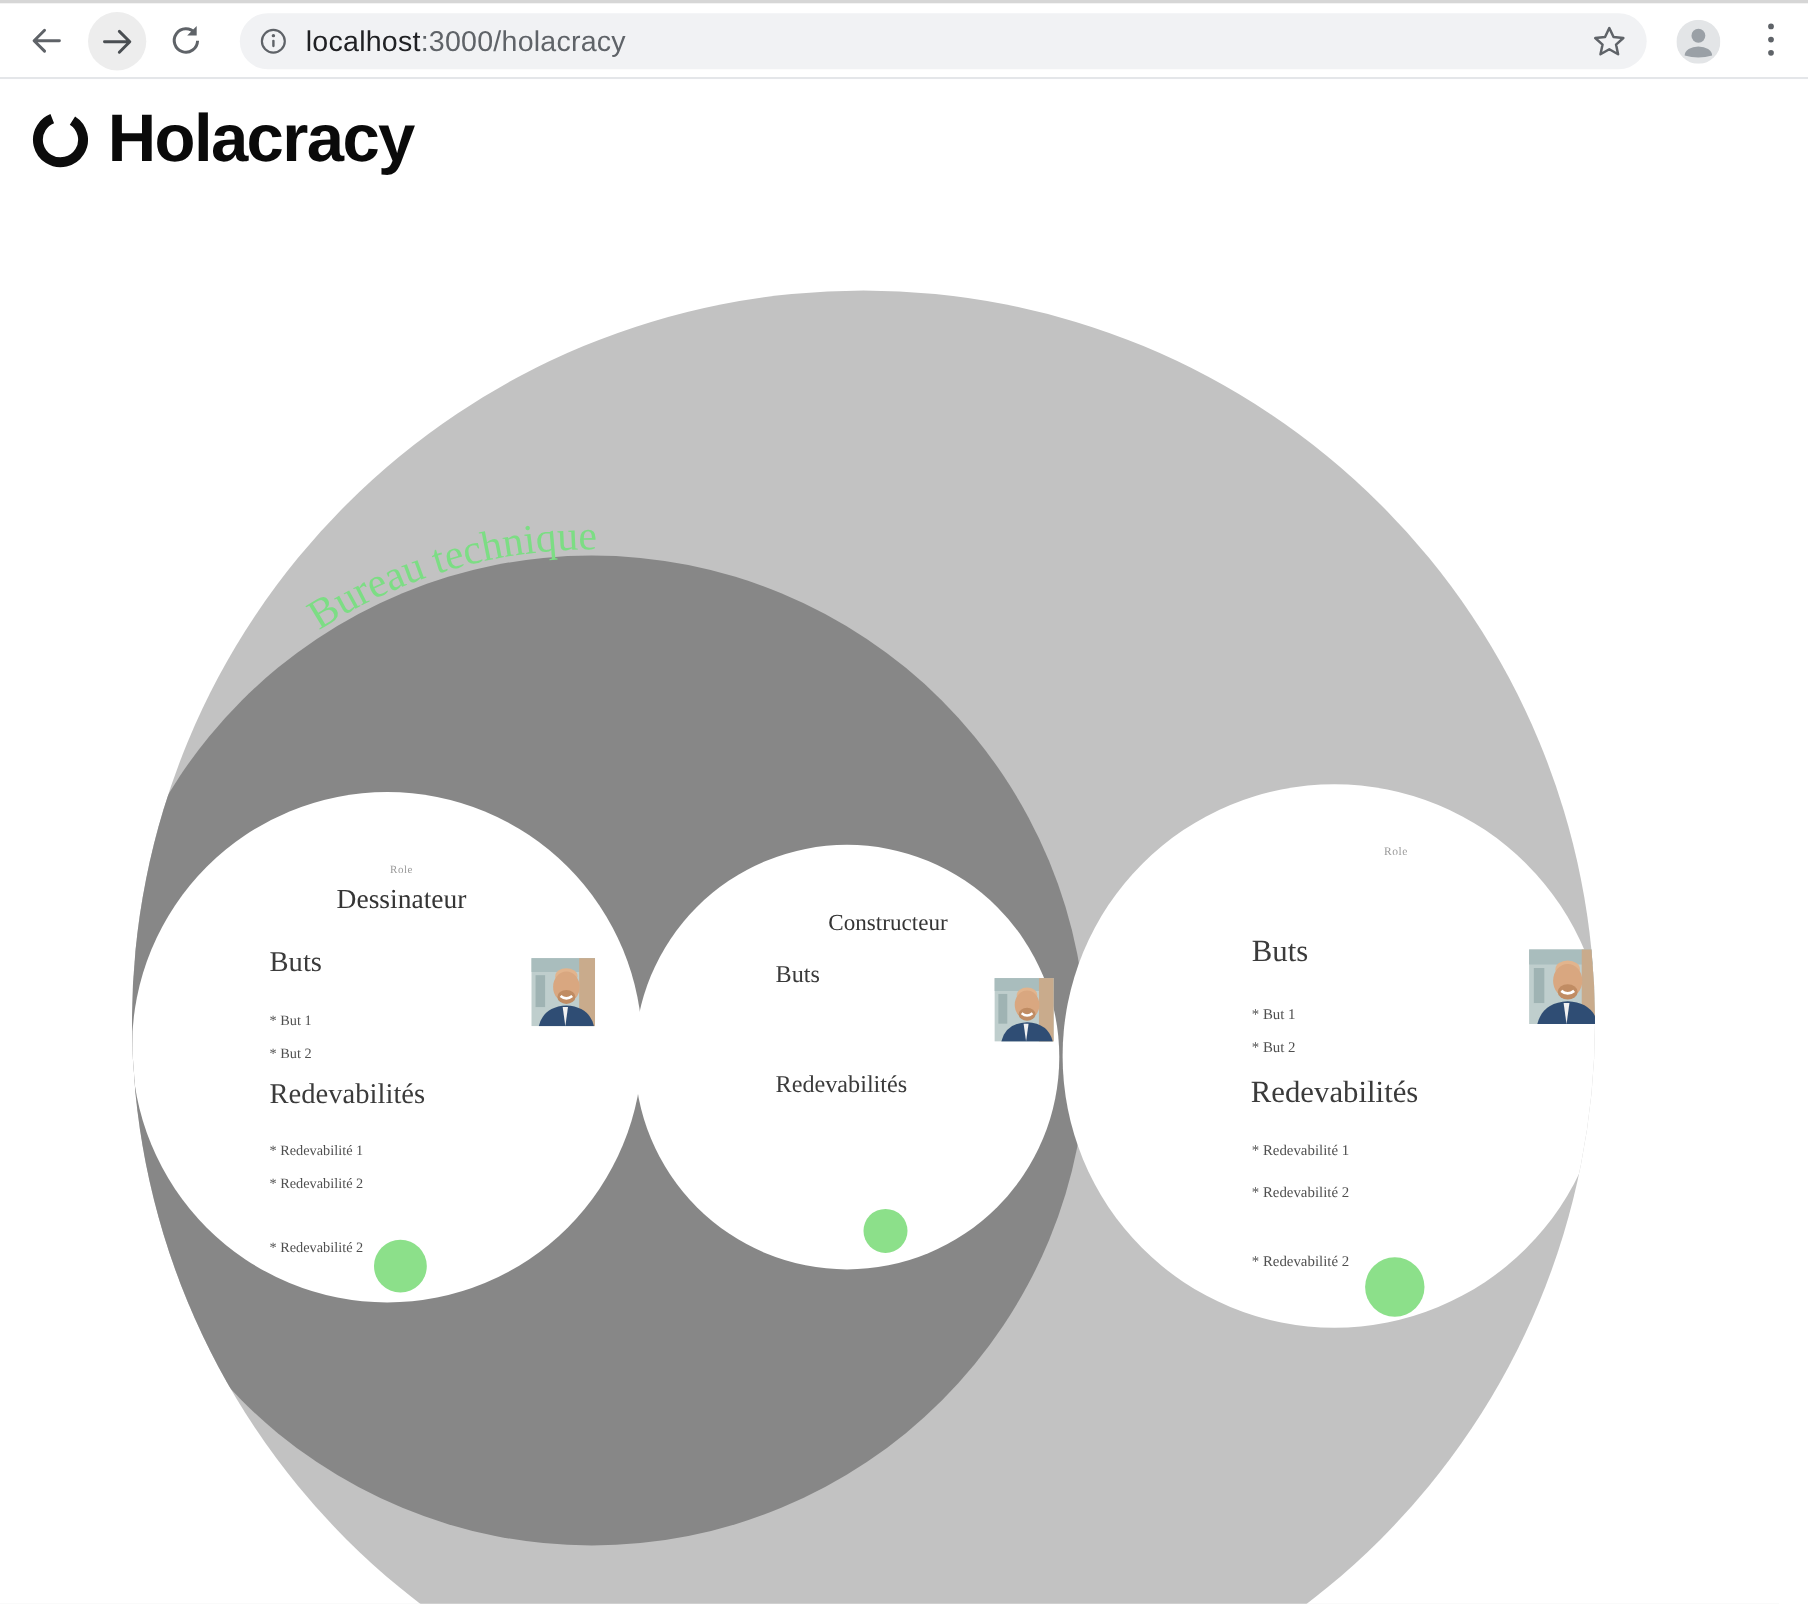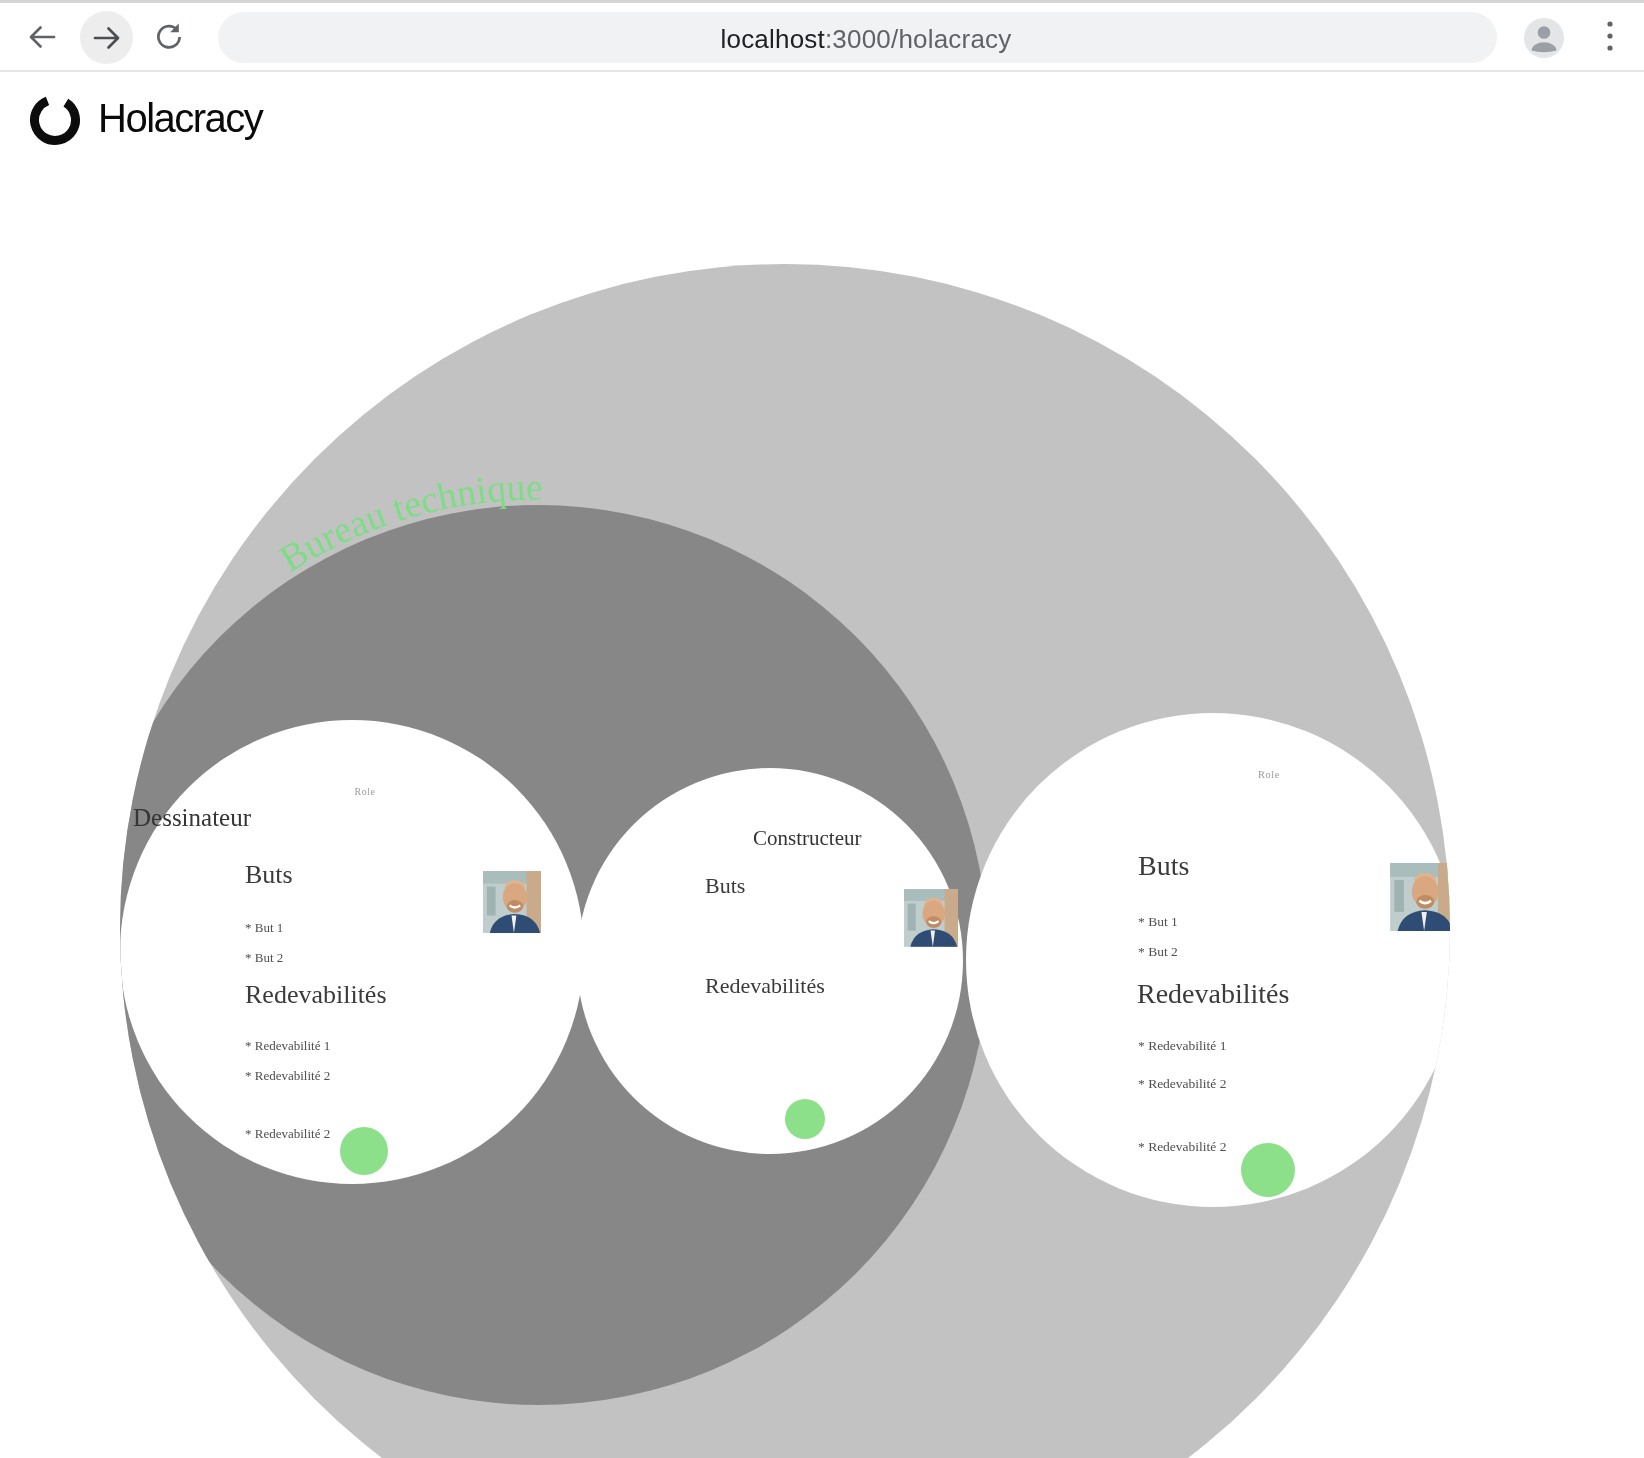--- a/index.html
+++ b/index.html
@@ -10,31 +10,31 @@
   }
   
   .chrome{position:relative;height:70px;background:#fff;border-bottom:2px solid #e4e6e9;}
   .top-strip{position:absolute;left:0;top:0;width:100%;height:3px;background:#d6d6d6;}
   .nav-btn{position:absolute;background:none;border:none;padding:0;cursor:pointer;}
   .btn-back{left:27px;top:22px;width:30px;height:30px;}
   .fwd-circle{position:absolute;left:80px;top:11px;width:53px;height:53px;border-radius:50%;
     background:#ededed;display:flex;align-items:center;justify-content:center;cursor:pointer;}
   .btn-reload{left:154px;top:22px;width:30px;height:30px;}
   .omnibox{position:absolute;left:218px;top:12px;width:1279px;height:51px;border-radius:26px;
-    background:#f1f2f4;display:flex;align-items:center;padding:12px 18px;box-sizing:border-box;cursor:text;flex-direction:column;}
+    background:#f1f2f4;display:flex;align-items:center;padding:12px 18px;box-sizing:border-box;cursor:text;}
   .omnibox .url{margin-left:17px;font-size:26px;letter-spacing:0.2px;white-space:nowrap;}
   .url-host{color:#202124;}
   .url-path{color:#5f6368;}
   .star{margin-left:auto;width:32px;height:32px;cursor:pointer;}
   .avatar{position:absolute;left:1524px;top:18px;width:40px;height:40px;cursor:pointer;}
   .kebab{position:absolute;left:1603px;top:15px;width:14px;height:40px;cursor:pointer;}
   
   .page{position:relative;height:1386px;background:#fff;}
   .brand{position:absolute;left:28px;top:18px;display:flex;align-items:center;gap:16px;}
-  .brand h1{margin:0;font-size:40px;font-weight:normal;letter-spacing:-1.5px;color:#0a0a0a;text-align:center;}
+  .brand h1{margin:0;font-size:61px;font-weight:bold;letter-spacing:-1.5px;color:#0a0a0a;text-align:center;}
   .stage{position:absolute;left:0;top:0;width:1644px;height:1386px;}
   .super-circle{position:absolute;left:120px;top:192px;width:1330px;height:1330px;border-radius:50%;
     background:var(--super,#c2c2c2);overflow:hidden;cursor:pointer;}
   .sub-circle{position:absolute;left:-32px;top:241px;width:900px;height:900px;border-radius:50%;
     background:var(--sub,#878787);cursor:pointer;}
   .role-circle{position:absolute;border-radius:50%;background:#fff;cursor:pointer;
     font-family:"Liberation Serif", serif;}
   .role-circle span{display:block;position:absolute;line-height:1.1;white-space:nowrap;}
   .rc-dessinateur{left:0;top:456px;width:464px;height:464px;}
   .rc-constructeur{left:457px;top:504px;width:386px;height:386px;}
@@ -108,21 +108,21 @@
   </div>
 
   <div class="stage">
 
     <div class="super-circle">
 
       <div class="sub-circle"></div>
 
       <div class="role-circle rc-dessinateur">
         <span class="role-label" style="left:13px;top:66px;width:100%;text-align:center;font-size:10px;">Role</span>
-        <span class="role-name" style="left:13px;top:84px;width:100%;font-size:25px;">Dessinateur</span>
+        <span class="role-name" style="left:13px;top:84px;width:100%;text-align:center;font-size:25px;">Dessinateur</span>
         <span class="sec-h" style="left:125px;top:141px;font-size:26px;">Buts</span>
         <span class="sec-item" style="left:125px;top:179px;font-size:13px;">* But 1</span>
         <span class="sec-item" style="left:125px;top:209px;font-size:13px;">* But 2</span>
         <svg class="photo" style="left:363px;top:151px;" width="58" height="62" viewBox="0 0 60 64">
           <rect width="60" height="64" fill="#bfcecd"></rect>
           <rect x="0" y="0" width="60" height="13" fill="#a9bdbd"></rect>
           <rect x="45" y="0" width="15" height="64" fill="#c9ab8c"></rect>
           <rect x="4" y="16" width="9" height="30" fill="#9fb3b3"></rect>
           <ellipse cx="33" cy="17" rx="10.5" ry="7.5" fill="#e2b48d"></ellipse>
           <ellipse cx="33" cy="27" rx="12.5" ry="14.5" fill="#d9a780"></ellipse>

